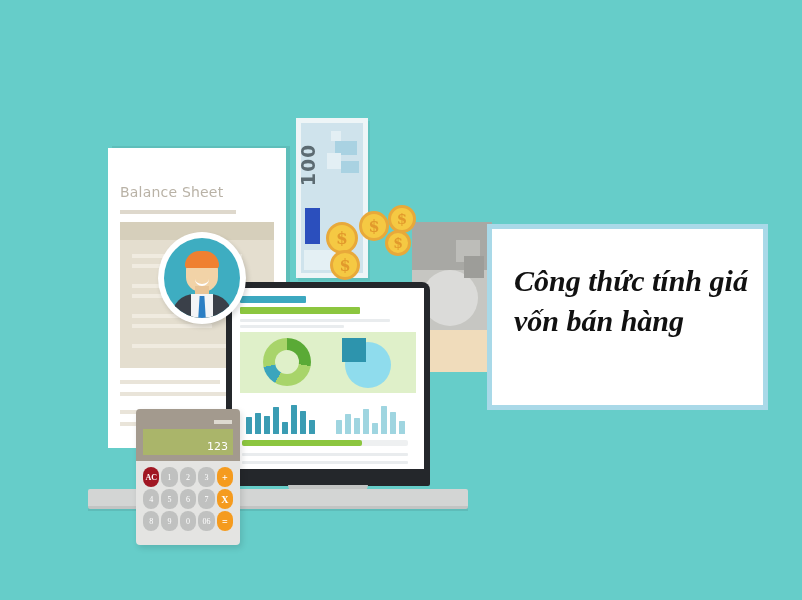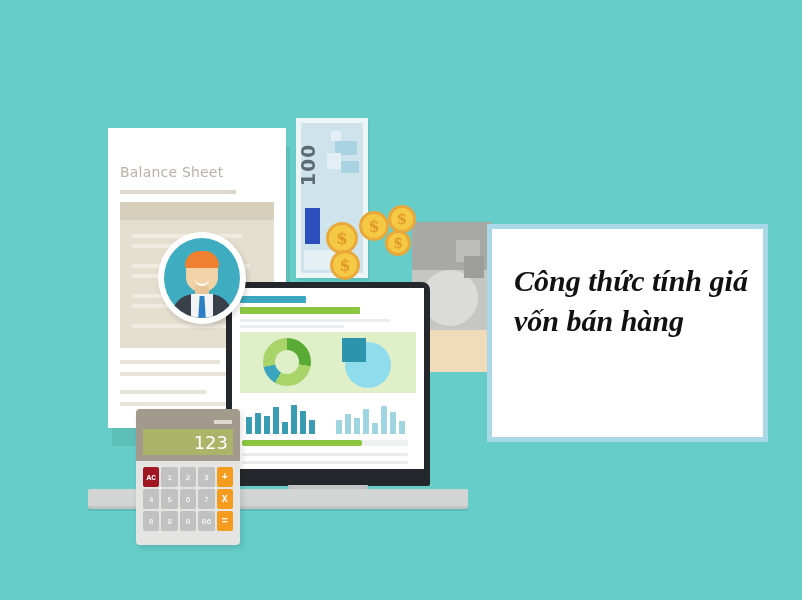--- a/index.html
+++ b/index.html
@@ -17,21 +17,21 @@
   .bg {
     position: absolute;
     inset: 0;
     background: #66cdc9;
   }
 
   
   .doc-sheet {
     position: absolute;
     left: 108px;
-    top: 128px;
+    top: 148px;
     width: 178px;
     height: 300px;
     background: #ffffff;
   }
   .doc-shadow {
     position: absolute;
     left: 112px;
     top: 146px;
     width: 178px;
     height: 300px;
@@ -274,22 +274,22 @@
     position: absolute;
     left: 7px;
     top: 20px;
     width: 90px;
     height: 26px;
     background: #aab56a;
   }
   .calc-display-txt {
     position: absolute;
     right: 5px;
-    top: 3px;
-    font-size: 18px;
+    top: 11px;
+    font-size: 11px;
     color: #ffffff;
     font-family: "DejaVu Sans", sans-serif;
   }
   .calc-solar {
     position: absolute;
     right: 8px;
     top: 11px;
     width: 18px;
     height: 4px;
     background: #ddd9d0;
@@ -299,38 +299,38 @@
     left: 7px;
     top: 58px;
     width: 90px;
     display: grid;
     grid-template-columns: repeat(5, 1fr);
     grid-gap: 2px;
   }
   .key {
     height: 20px;
     background: #c0c1c0;
-    border-radius: 2px;
+    border-radius: 8px;
     color: #ffffff;
     font-size: 8px;
     display: flex;
     align-items: center;
     justify-content: center;
-    font-family: Liberation Mono, monospace;
+    font-family: Liberation Serif, serif;
   }
   .key.ac { background: #a01723; font-weight: bold; }
   .key.op { background: #f59b1e; font-weight: bold; font-size: 10px; }
 
   
   .title-card {
     position: absolute;
     left: 487px;
     top: 224px;
     width: 281px;
-    height: 218px;
+    height: 186px;
     background: #ffffff;
     border: 5px solid #a9d9e8;
     box-sizing: border-box;
   }
   .title-text {
     position: absolute;
     left: 22px;
     top: 32px;
     right: 14px;
     font-family: "Liberation Serif", "DejaVu Serif", serif;

